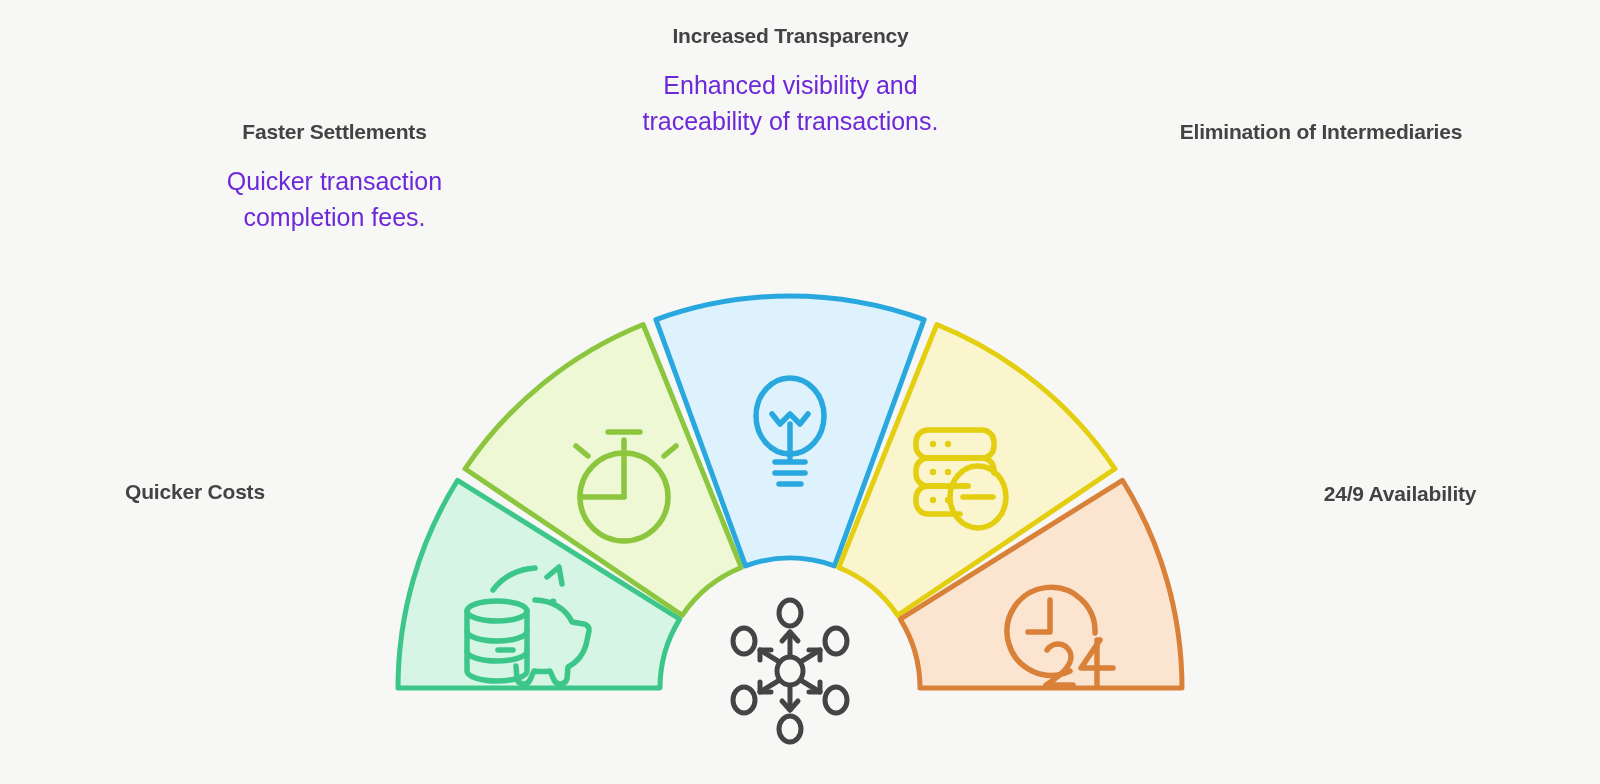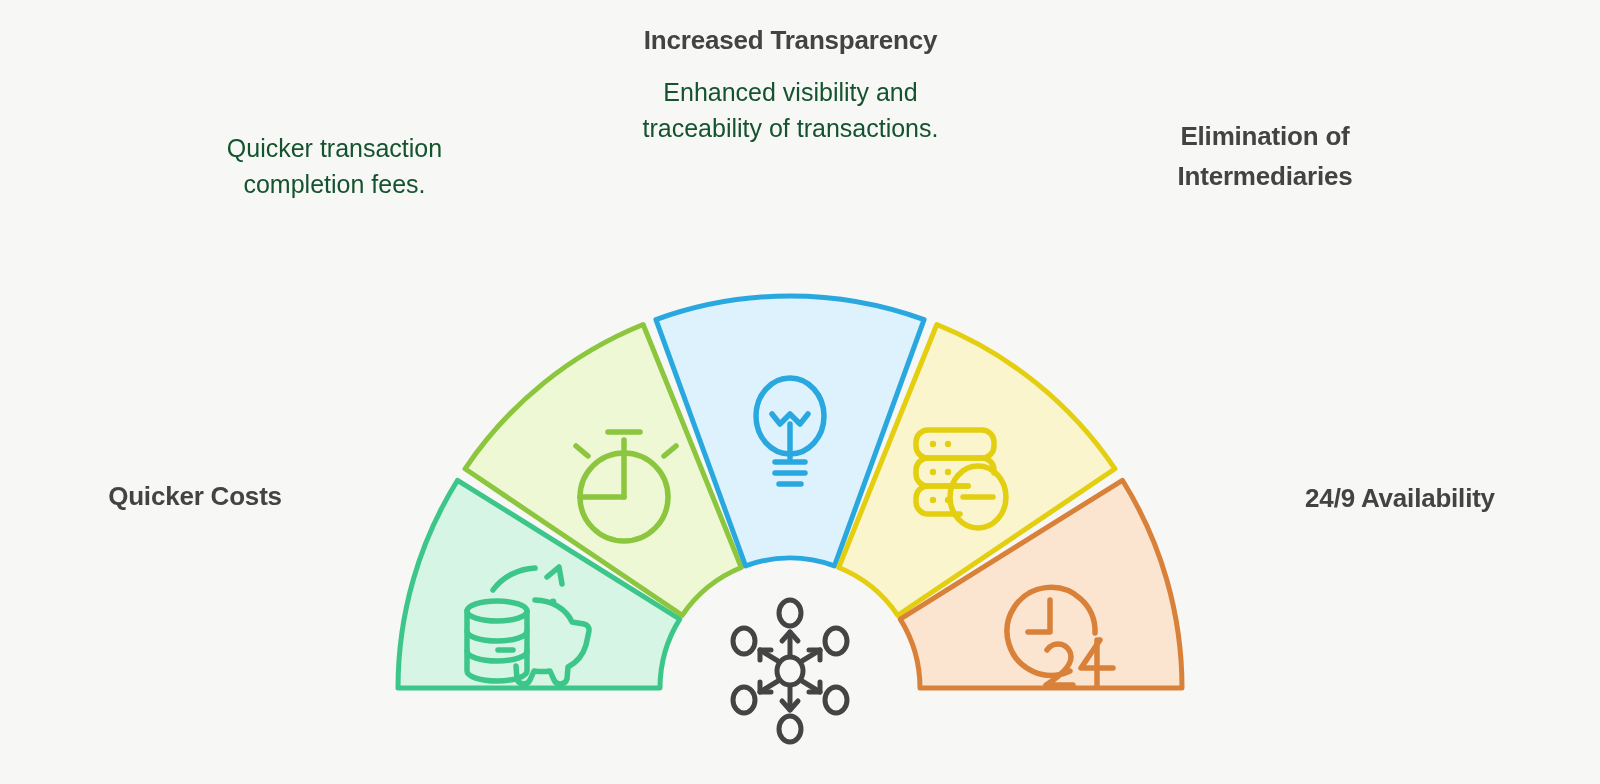--- a/index.html
+++ b/index.html
@@ -19,57 +19,58 @@
     position: absolute;
     inset: 0;
     width: 1600px;
     height: 784px;
   }
   .label-block {
     position: absolute;
     text-align: center;
   }
   .label-title {
-    font-size: 26px;
+    font-size: 21px;
     font-weight: bold;
     color: #434343;
     line-height: 1.55;
     letter-spacing: -0.2px;
     margin: 0;
   }
   .label-desc {
     font-size: 25px;
     font-weight: normal;
-    color: #14532d;
+    color: #6d28d9;
     line-height: 1.44;
     margin: 14px 0 0 0;
   }
   
   #block-reduced-costs   { left: 10px;   top: 476px;  width: 370px; }
   #block-faster          { left: 172px;  top: 116px;  width: 325px; }
   #block-transparency    { left: 628px;  top: 20px;   width: 325px; }
-  #block-elimination     { left: 1100px; top: 116px;  width: 330px; }
+  #block-elimination     { left: 1156px; top: 116px;  width: 330px; }
   #block-availability    { left: 1220px; top: 478px;  width: 360px; }
 
   .fan-svg {
     position: absolute;
     left: 0;
     top: 0;
   }
 </style>
 </head>
 <body style="background: rgb(247, 247, 245);">
 
 <div class="canvas">
 
   <div class="label-block" id="block-reduced-costs">
     <p class="label-title">Quicker Costs</p>
   </div>
 
   <div class="label-block" id="block-faster">
+    <p class="label-title">Faster Settlements</p>
     <p class="label-desc">Quicker transaction completion fees.</p>
   </div>
 
   <div class="label-block" id="block-transparency">
     <p class="label-title">Increased Transparency</p>
     <p class="label-desc">Enhanced visibility and traceability of transactions.</p>
   </div>
 
   <div class="label-block" id="block-elimination">
     <p class="label-title">Elimination of Intermediaries</p>

